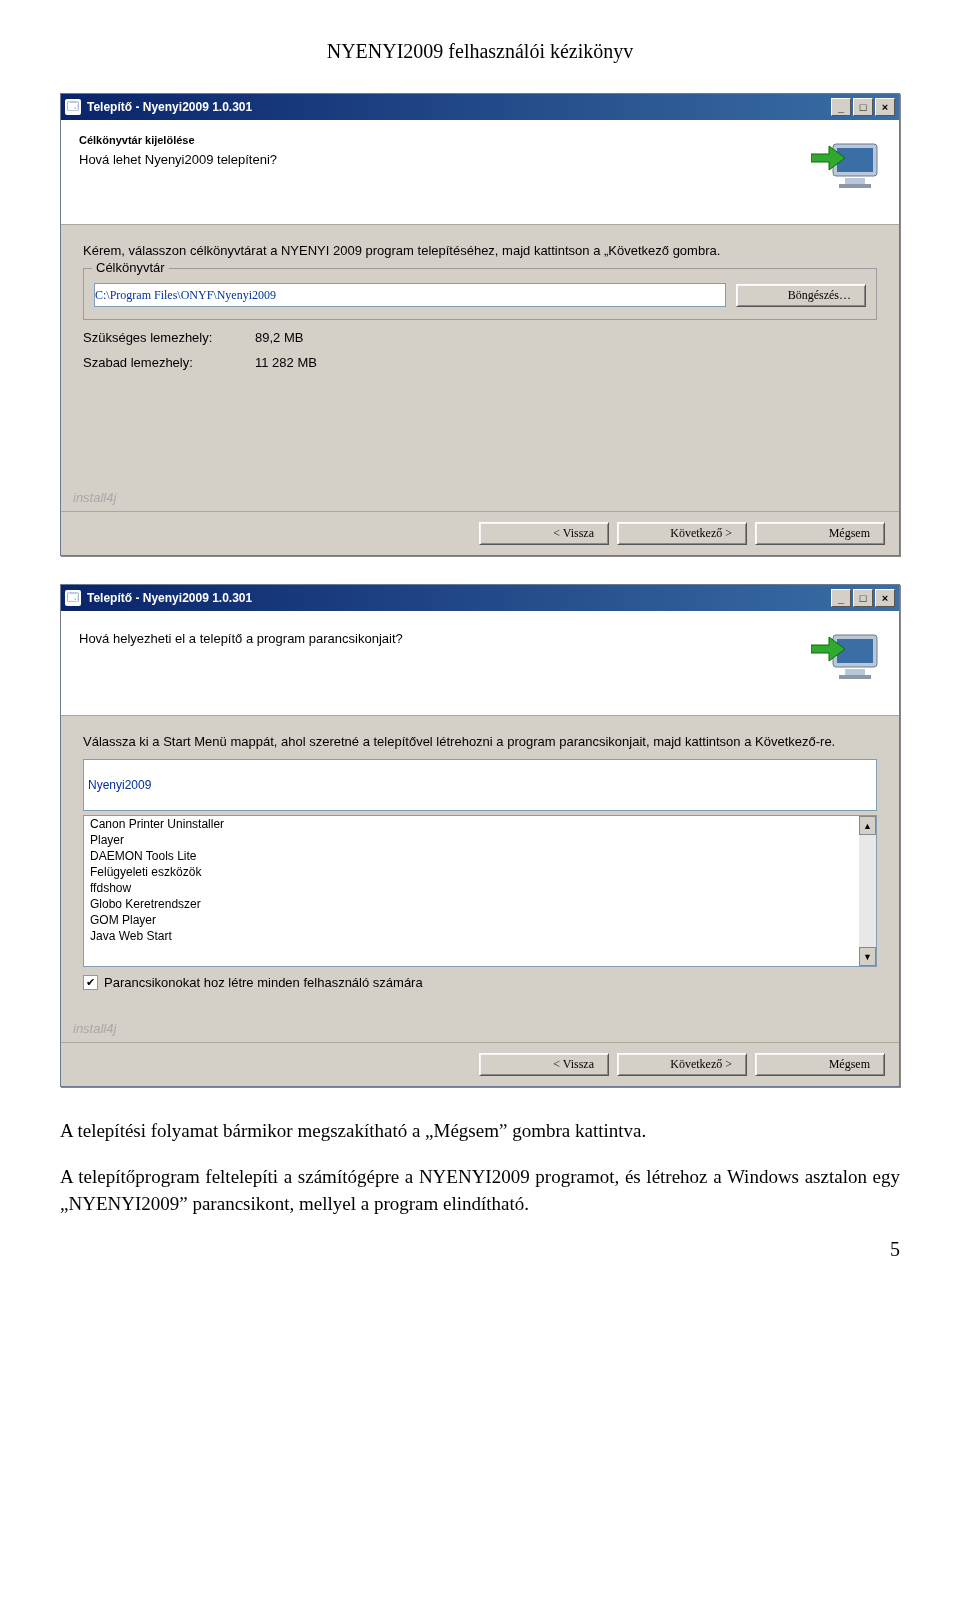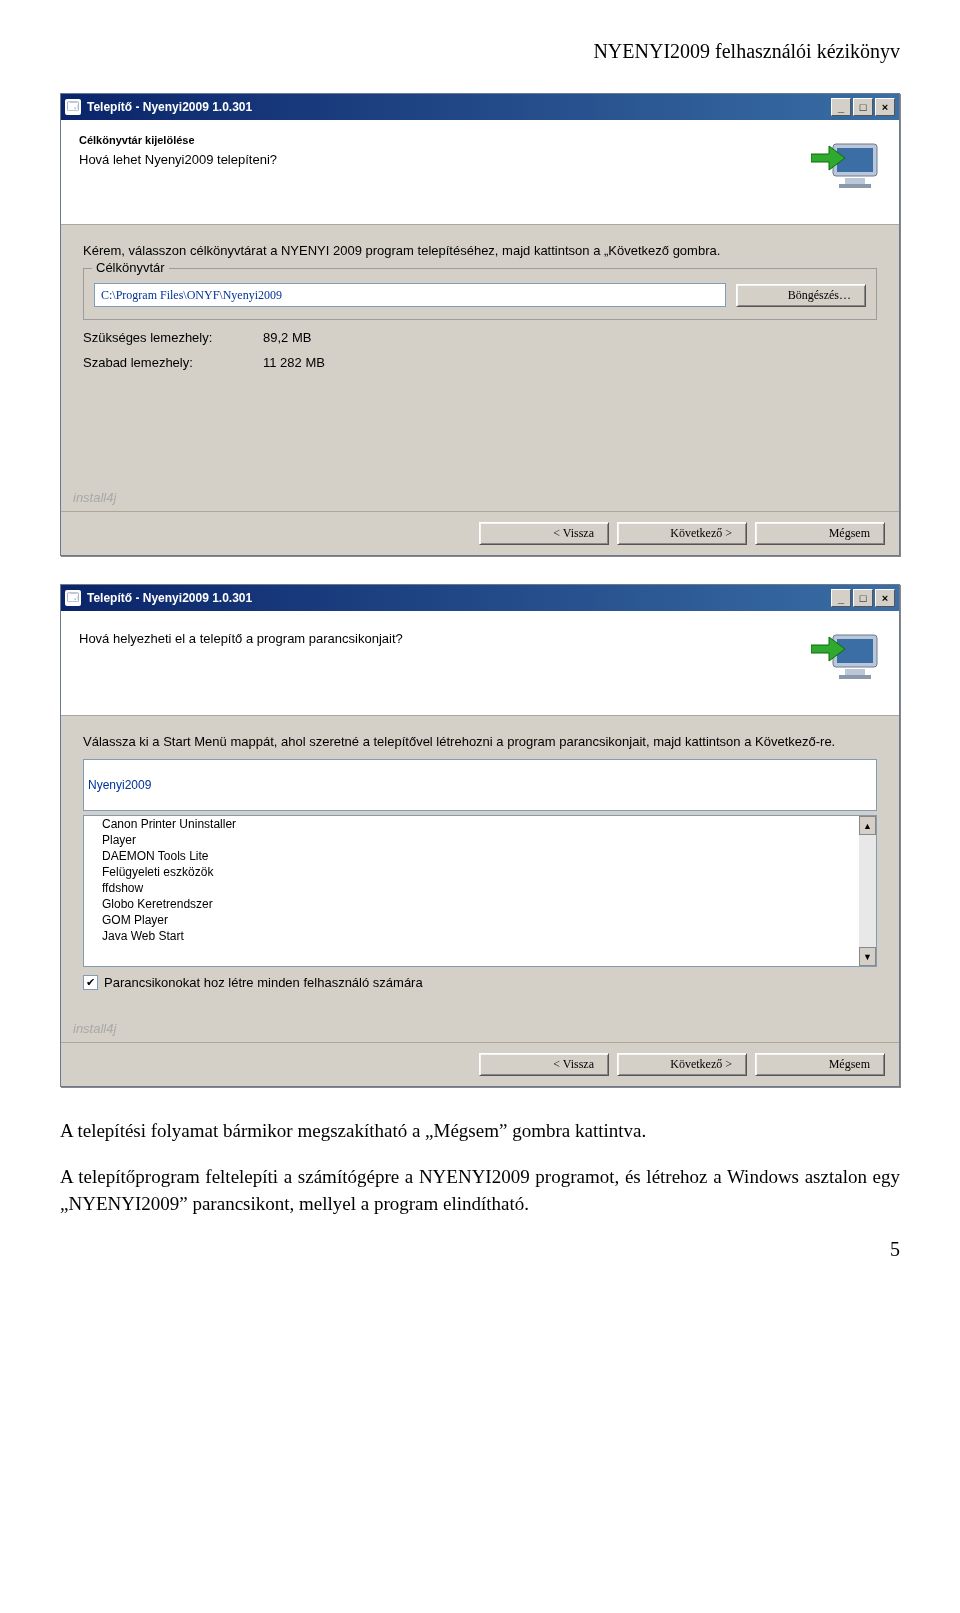--- a/index.html
+++ b/index.html
@@ -6,21 +6,21 @@
     margin: 0;
     padding: 0;
     background: #fff;
     font-family: "Times New Roman", serif;
     width: 960px;
   }
   .page {
     padding: 40px 60px 20px 60px;
   }
   .doc-header {
-    text-align: right;
+    text-align: center;
     font-size: 20px;
     margin-bottom: 30px;
   }
   .window {
     border: 1px solid #6b7a8f;
     background: #d4d0c8;
     font-family: Tahoma, Arial, sans-serif;
     font-size: 13px;
     margin-bottom: 28px;
     box-shadow: 1px 1px 0 #888;
@@ -83,58 +83,58 @@
     position: absolute; top: -9px; left: 8px;
     background: #d4d0c8;
     padding: 0 4px;
     font-size: 13px;
   }
   .path-row { display: flex; gap: 10px; align-items: center; }
   .textinput {
     background: #fff;
     border: 1px solid #7f9db9;
     height: 20px;
-    padding: 1px 6px;
+    padding: 1px 0;
     font-family: Tahoma; font-size: 12px;
     color: #003399;
     flex: 1;
   }
   .btn {
     background: #d4d0c8;
     border: 1px solid #fff;
     border-right-color: #555; border-bottom-color: #555;
     box-shadow: inset 1px 1px 0 #f4f4f4, inset -1px -1px 0 #888;
     padding: 3px 14px;
     font-family: Tahoma; font-size: 12px;
     min-width: 100px;
     text-align: right;
     cursor: default;
   }
-  .kv { display: flex; gap: 10px; margin-top: 10px; font-size: 13px; }
+  .kv { display: flex; gap: 2px; margin-top: 10px; font-size: 13px; }
   .kv .k { min-width: 170px; }
   .watermark {
     position: absolute; left: 12px; bottom: 6px;
     color: #a8a8a8; font-style: italic; font-size: 13px;
   }
   .footer-bar {
     border-top: 1px solid #aca899;
     background: #d4d0c8;
     padding: 10px 14px;
     display: flex; justify-content: flex-end; gap: 8px;
   }
   
   .listbox {
     background: #fff;
     border: 1px solid #7f9db9;
     font-size: 12px;
     height: 150px;
     overflow: hidden;
     position: relative;
   }
-  .listbox .item { padding: 1px 18px; }
+  .listbox .item { padding: 1px 6px; }
   .scrollbar {
     position: absolute; right: 0; top: 0; bottom: 0; width: 17px;
     background: #e8e8e8;
     display: flex; flex-direction: column; justify-content: space-between;
   }
   .scrollbar .arrow {
     height: 17px; background:#d4d0c8;
     border:1px solid #888;
     display:flex;align-items:center;justify-content:center;
     font-size:9px;

